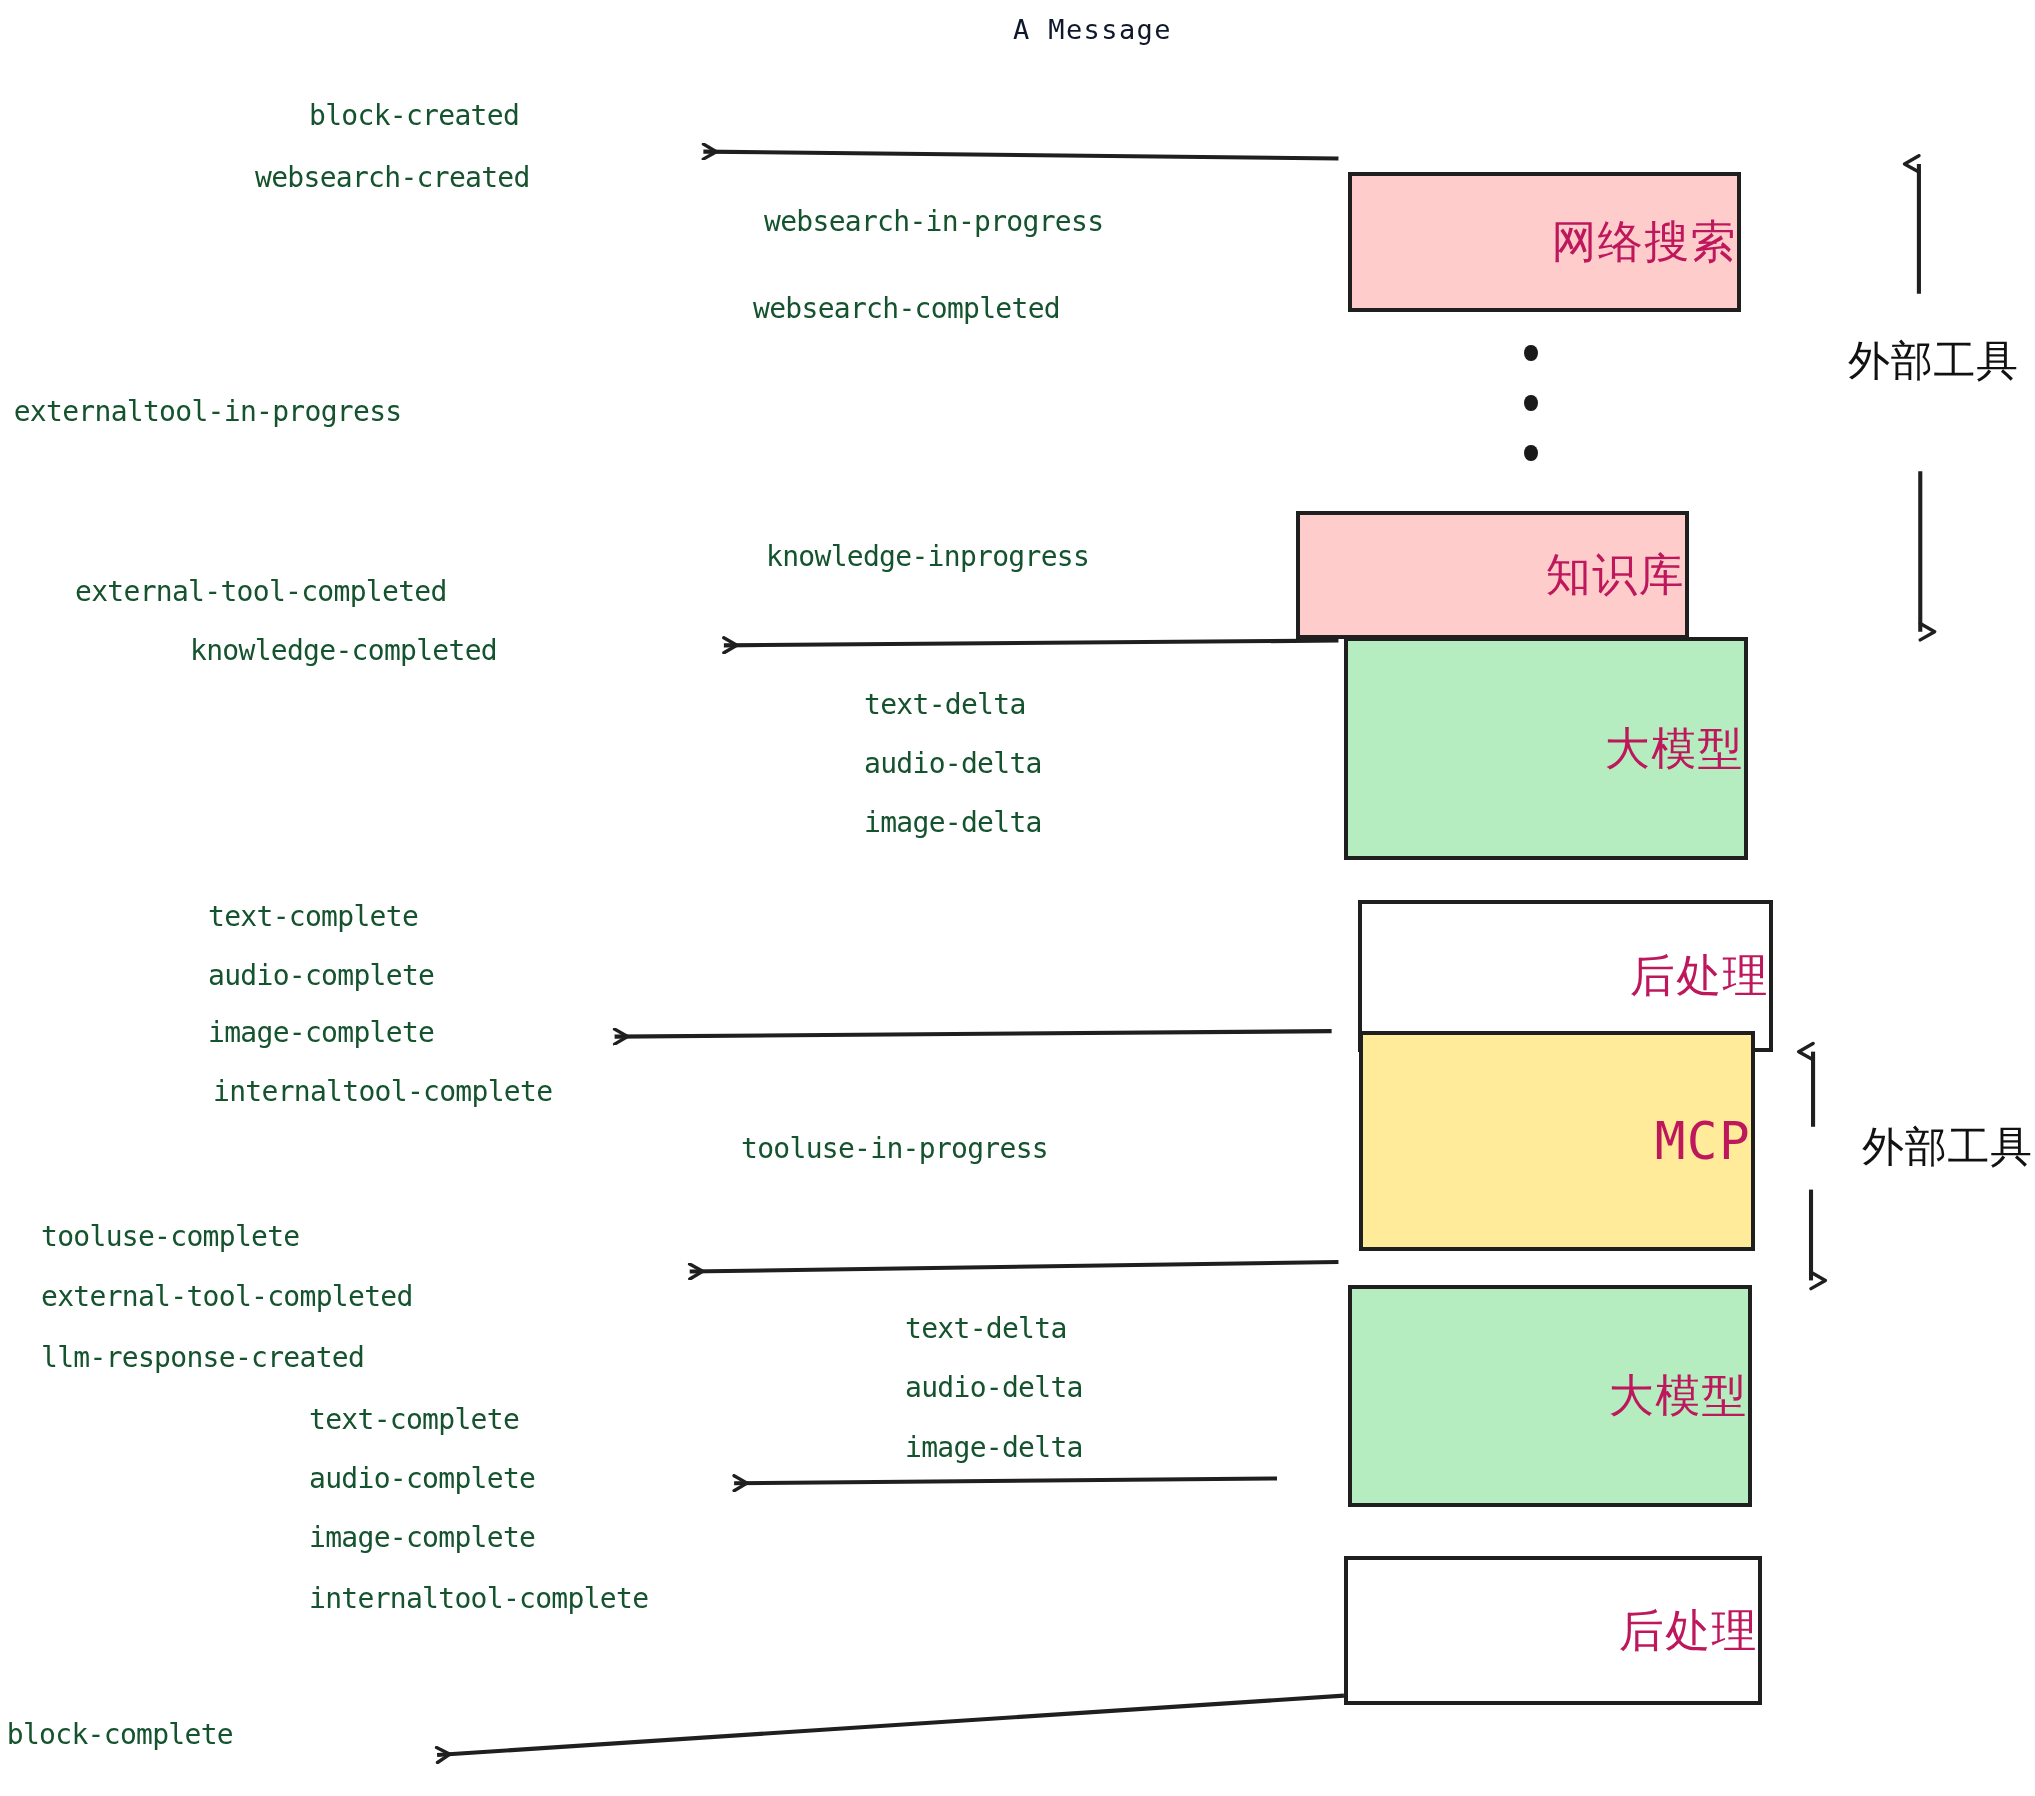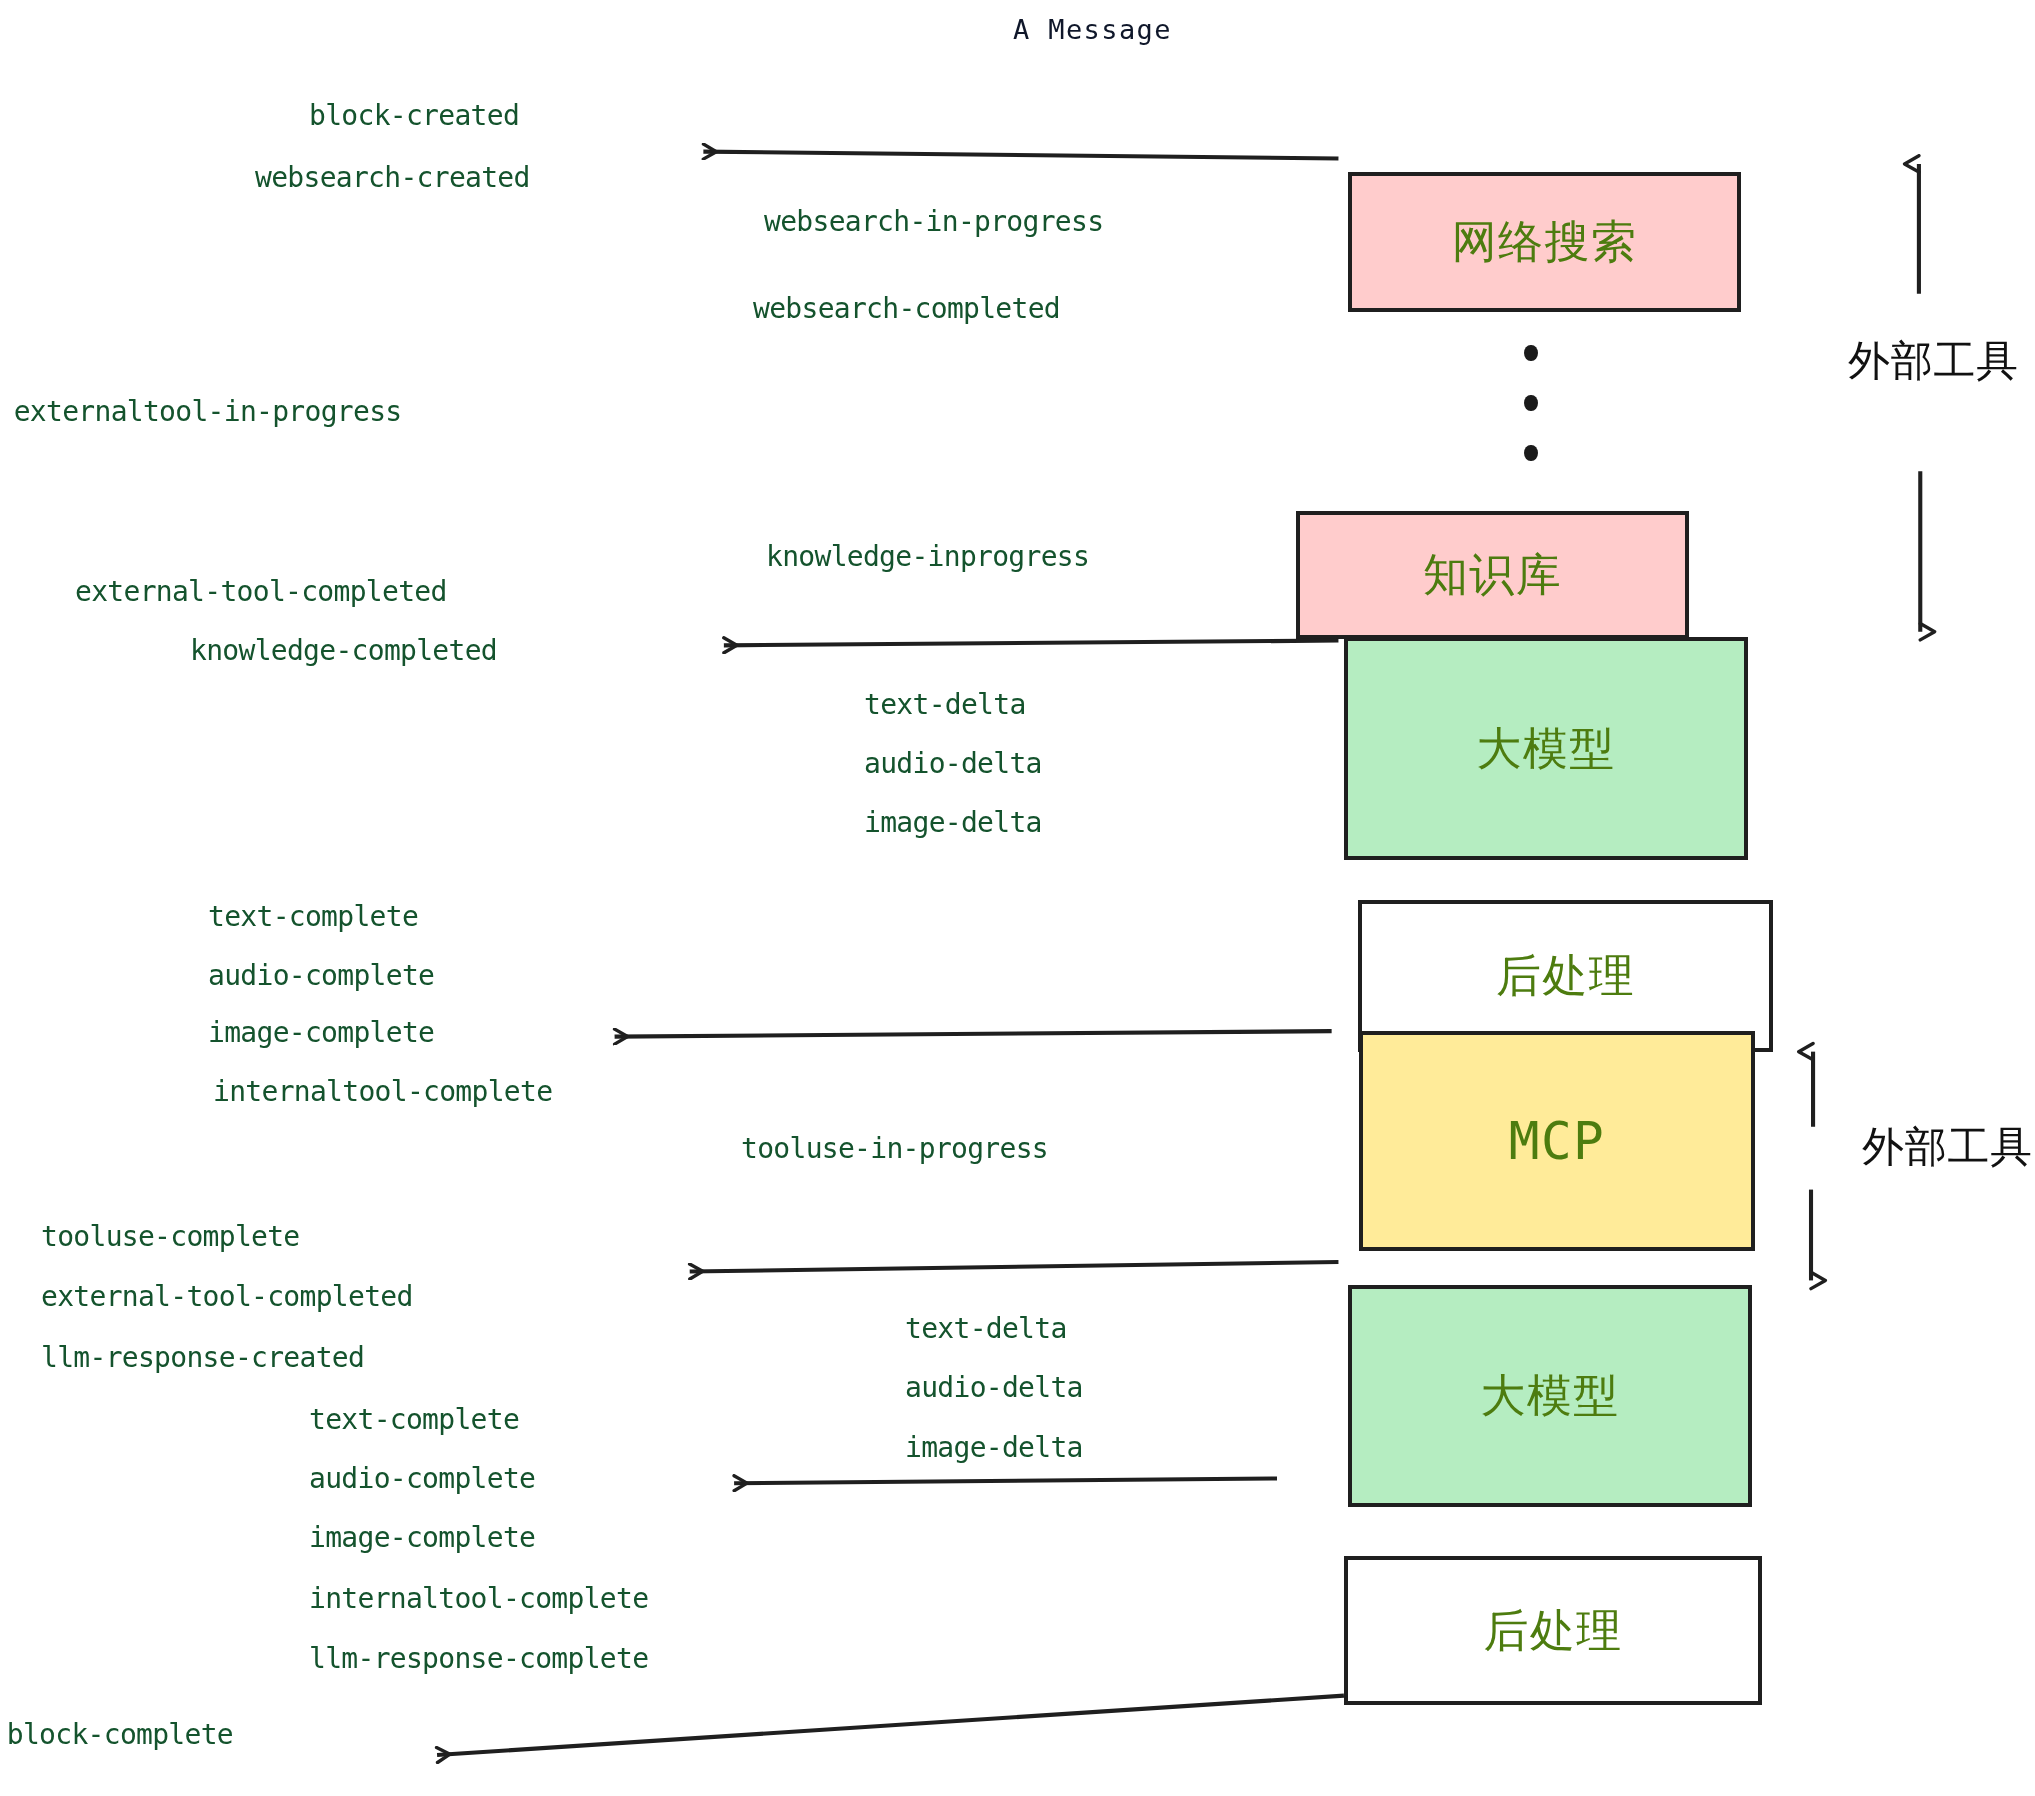--- a/index.html
+++ b/index.html
@@ -28,22 +28,22 @@
     font-size:27px;
     letter-spacing:1.4px;
   }
   
   .box{
     position:absolute;
     border:4.1px solid #1f1f1f;
     box-sizing:border-box;
     display:flex;
     align-items:center;
-    justify-content:center;
-    color:#4d7c0f;
+    justify-content:flex-end;
+    color:#be185d;
     font-family:"DejaVu Sans","Liberation Sans",sans-serif;
     font-size:45px;
     letter-spacing:1.4px;
   }
   .box.mono{
     font-family:"DejaVu Sans Mono","Liberation Mono",monospace;
     font-size:51px;
   }
   
   .side-lbl{
@@ -135,21 +135,20 @@
   <div class="lbl" style="left:41px;top:1283px;">external-tool-completed</div>
   <div class="lbl" style="left:41px;top:1344px;">llm-response-created</div>
   <div class="lbl" style="left:905px;top:1315px;">text-delta</div>
 
   <div class="lbl" style="left:905px;top:1374px;">audio-delta</div>
   <div class="lbl" style="left:905px;top:1434px;">image-delta</div>
   <div class="lbl" style="left:309px;top:1406px;">text-complete</div>
   <div class="lbl" style="left:309px;top:1465px;">audio-complete</div>
   <div class="lbl" style="left:309px;top:1524px;">image-complete</div>
   <div class="lbl" style="left:309px;top:1585px;">internaltool-complete</div>
-  <div class="lbl" style="left:309px;top:1645px;">llm-response-complete</div>
   <div class="lbl" style="left:6.8px;top:1721px;">block-complete</div>
 
   <svg class="overlay" viewBox="0 0 2980 2630">
     <defs>
       <marker id="ah" markerWidth="26" markerHeight="26" refX="22" refY="13" orient="auto" markerUnits="userSpaceOnUse">
         <path d="M22,2 L3,13 L22,24" fill="none" stroke="#1f1f1f" stroke-width="5" stroke-linecap="round" stroke-linejoin="round"></path>
       </marker>
       <marker id="ahU" markerWidth="30" markerHeight="30" refX="15" refY="25" orient="auto" markerUnits="userSpaceOnUse">
         <path d="M3,25 L15,4 L27,25" fill="none" stroke="#1f1f1f" stroke-width="5" stroke-linecap="round" stroke-linejoin="round"></path>
       </marker>

